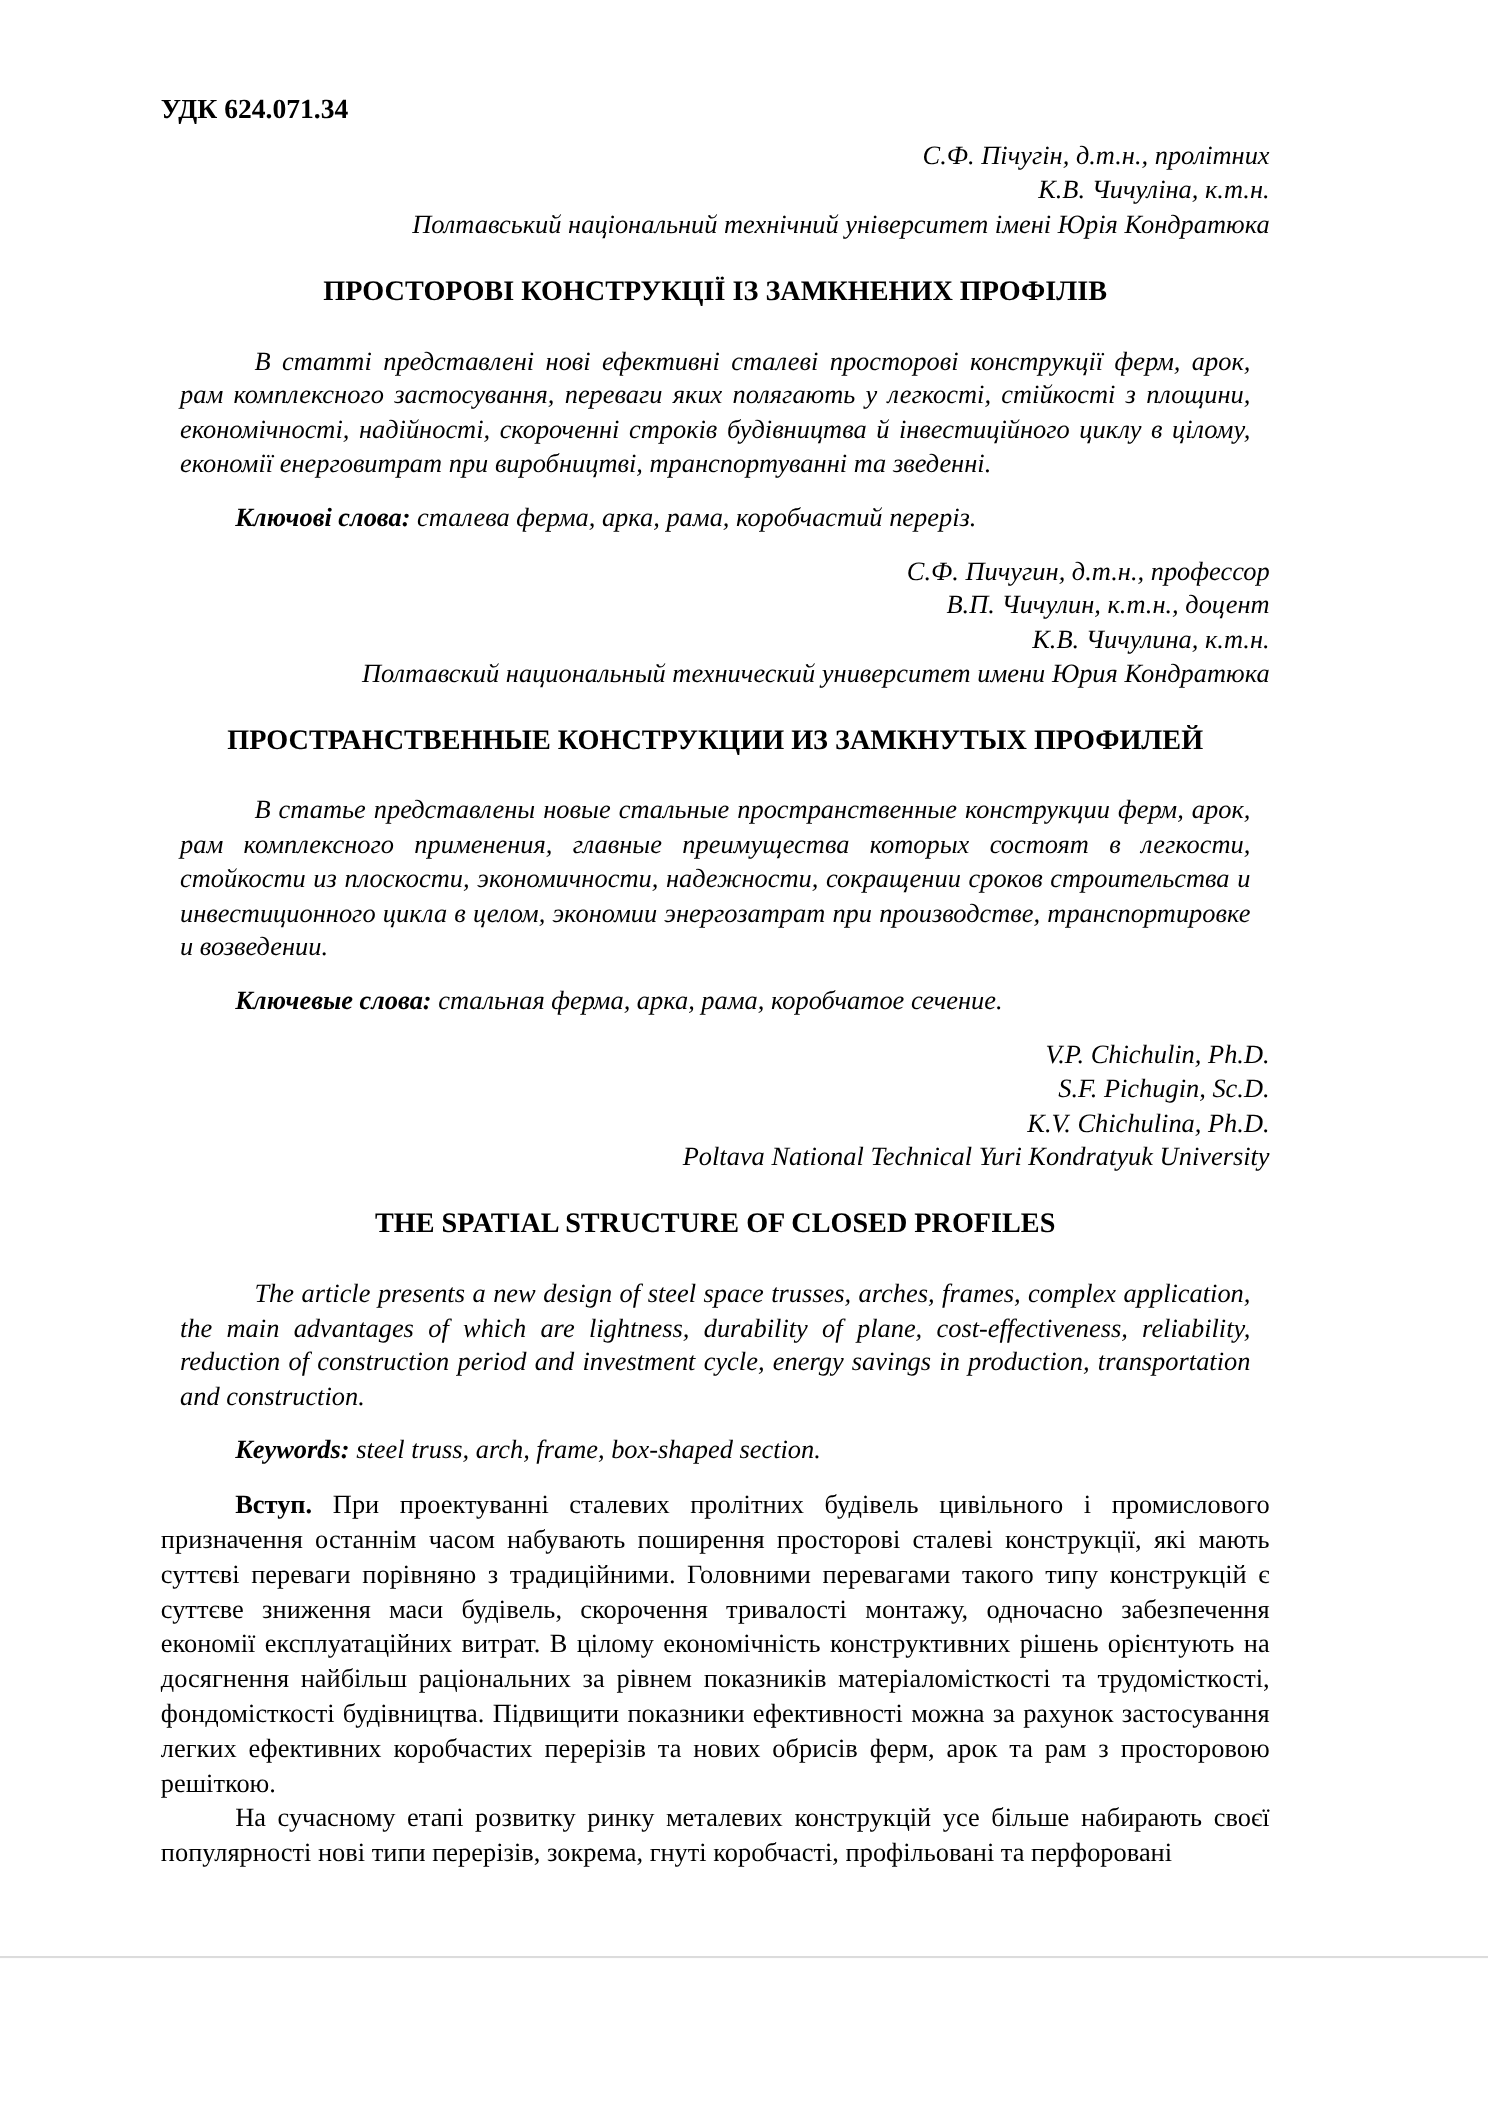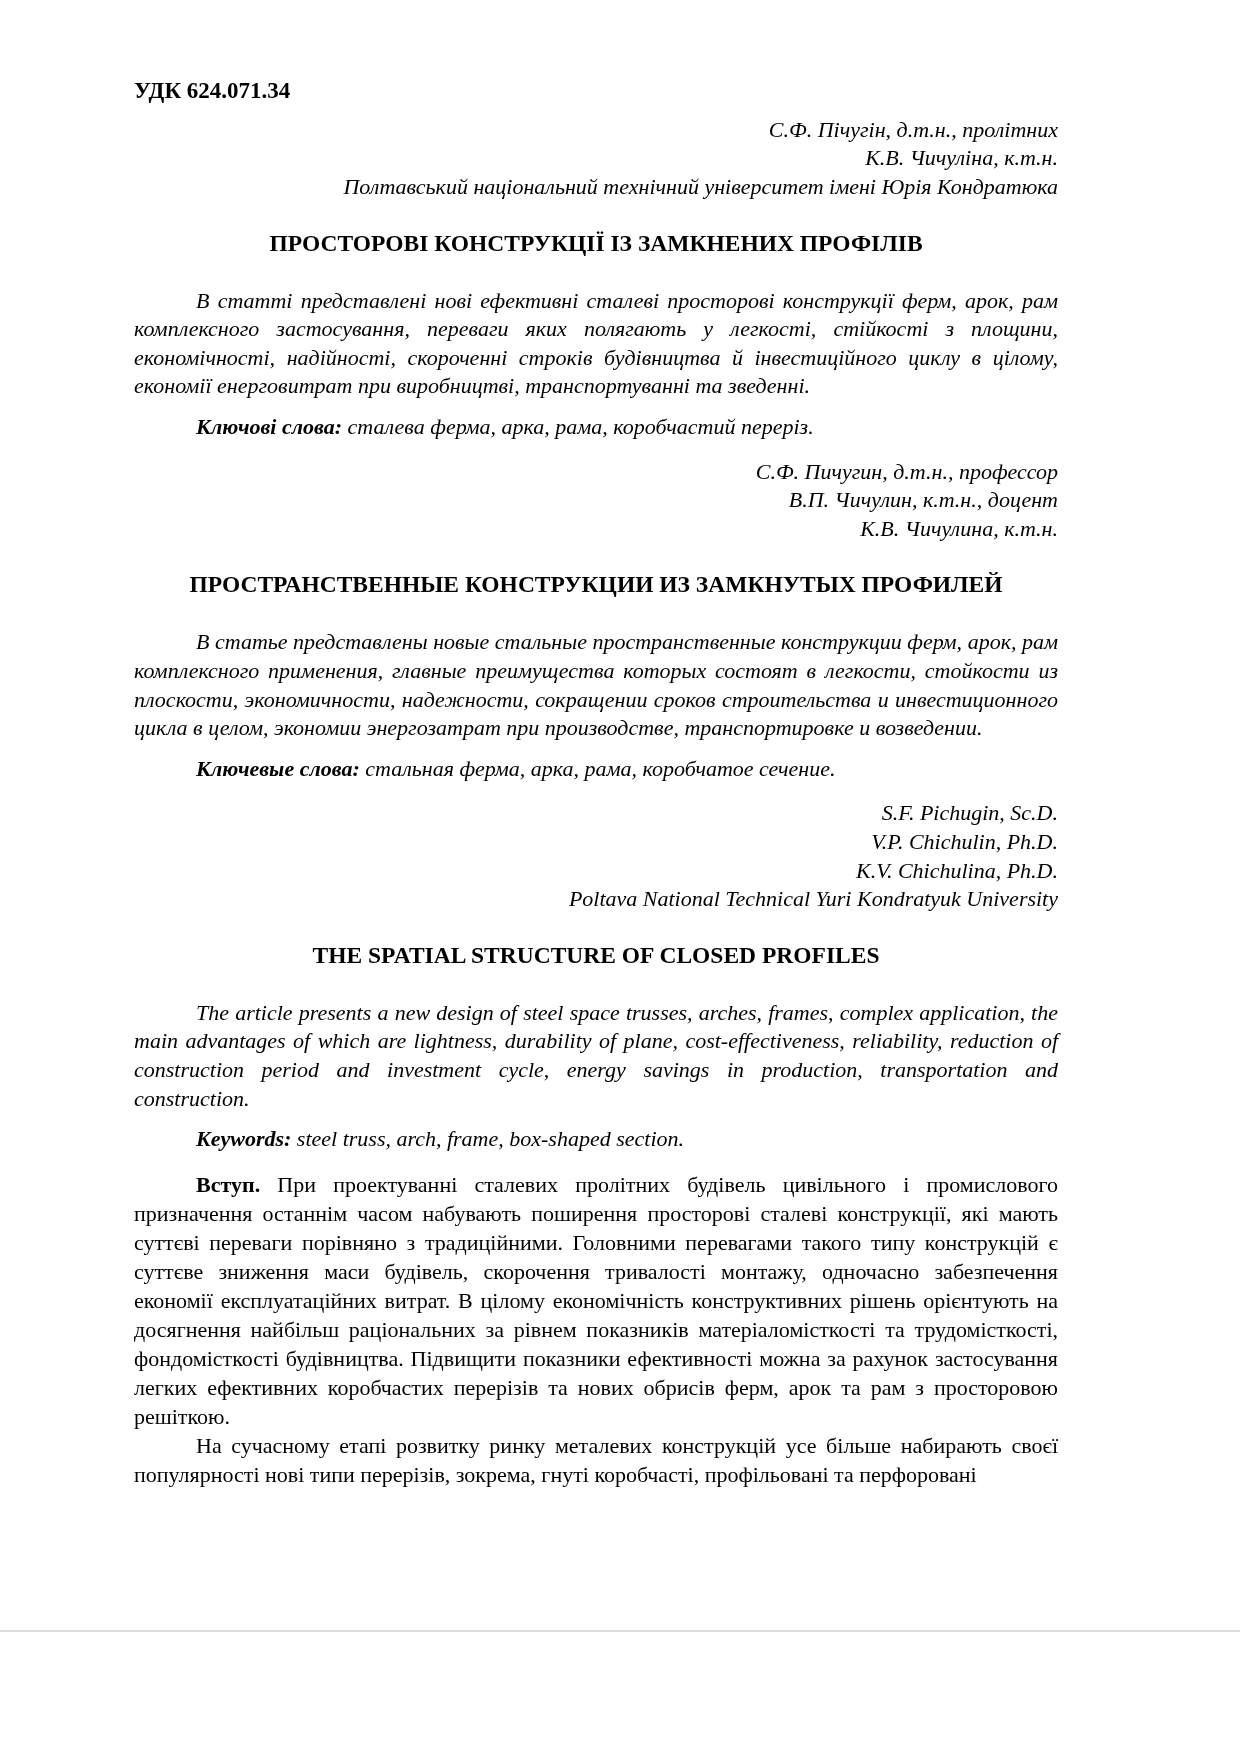--- a/index.html
+++ b/index.html
@@ -35,21 +35,21 @@
       line-height: 1.3;
     }
     .article-title {
       margin: 26px 0 28px 0;
       text-align: center;
       font-weight: bold;
       font-size: 23.5px;
       line-height: 1.32;
     }
     .abstract {
-      margin: 0;
+      margin: 16px;
       text-align: justify;
       font-style: italic;
       text-indent: 62px;
       line-height: 1.3;
     }
     .keywords {
       margin: 12px 0 16px 0;
       text-align: justify;
       font-style: italic;
       text-indent: 62px;
@@ -94,30 +94,31 @@
     <h1 class="article-title">ПРОСТОРОВІ КОНСТРУКЦІЇ ІЗ ЗАМКНЕНИХ ПРОФІЛІВ</h1>
     <p class="abstract">В статті представлені нові ефективні сталеві просторові конструкції ферм, арок, рам комплексного застосування, переваги яких полягають у легкості, стійкості з площини, економічності, надійності, скороченні строків будівництва й інвестиційного циклу в цілому, економії енерговитрат при виробництві, транспортуванні та зведенні.</p>
     <p class="keywords"><span class="kw-label">Ключові слова:</span><span> сталева ферма, арка, рама, коробчастий переріз.</span></p>
   </section>
 
   <section>
     <div class="authors">
       <p class="author-line">С.Ф. Пичугин, д.т.н., профессор</p>
       <p class="author-line">В.П. Чичулин, к.т.н., доцент</p>
       <p class="author-line">К.В. Чичулина, к.т.н.</p>
+      <p class="author-line">Полтавский национальный технический университет имени Юрия Кондратюка</p>
     </div>
     <h1 class="article-title">ПРОСТРАНСТВЕННЫЕ КОНСТРУКЦИИ ИЗ ЗАМКНУТЫХ ПРОФИЛЕЙ</h1>
     <p class="abstract">В статье представлены новые стальные пространственные конструкции ферм, арок, рам комплексного применения, главные преимущества которых состоят в легкости, стойкости из плоскости, экономичности, надежности, сокращении сроков строительства и инвестиционного цикла в целом, экономии энергозатрат при производстве, транспортировке и возведении.</p>
     <p class="keywords"><span class="kw-label">Ключевые слова:</span><span> стальная ферма, арка, рама, коробчатое сечение.</span></p>
   </section>
 
   <section>
     <div class="authors">
+      <p class="author-line">V.P. Chichulin, Ph.D.</p>
       <p class="author-line">S.F. Pichugin, Sc.D.</p>
-      <p class="author-line">V.P. Chichulin, Ph.D.</p>
       <p class="author-line">K.V. Chichulina, Ph.D.</p>
       <p class="author-line">Poltava National Technical Yuri Kondratyuk University</p>
     </div>
     <h1 class="article-title">THE SPATIAL STRUCTURE OF CLOSED PROFILES</h1>
     <p class="abstract">The article presents a new design of steel space trusses, arches, frames, complex application, the main advantages of which are lightness, durability of plane, cost-effectiveness, reliability, reduction of construction period and investment cycle, energy savings in production, transportation and construction.</p>
     <p class="keywords"><span class="kw-label">Keywords:</span><span> steel truss, arch, frame, box-shaped section.</span></p>
   </section>
 
   <div class="body-block">
     <p class="body-par"><span class="lead">Вступ.</span><span> При проектуванні сталевих пролітних будівель цивільного і промислового призначення останнім часом набувають поширення просторові сталеві конструкції, які мають суттєві переваги порівняно з традиційними. Головними перевагами такого типу конструкцій є суттєве зниження маси будівель, скорочення тривалості монтажу, одночасно забезпечення економії експлуатаційних витрат. В цілому економічність конструктивних рішень орієнтують на досягнення найбільш раціональних за рівнем показників матеріаломісткості та трудомісткості, фондомісткості будівництва. Підвищити показники ефективності можна за рахунок застосування легких ефективних коробчастих перерізів та нових обрисів ферм, арок та рам з просторовою решіткою.</span></p>

